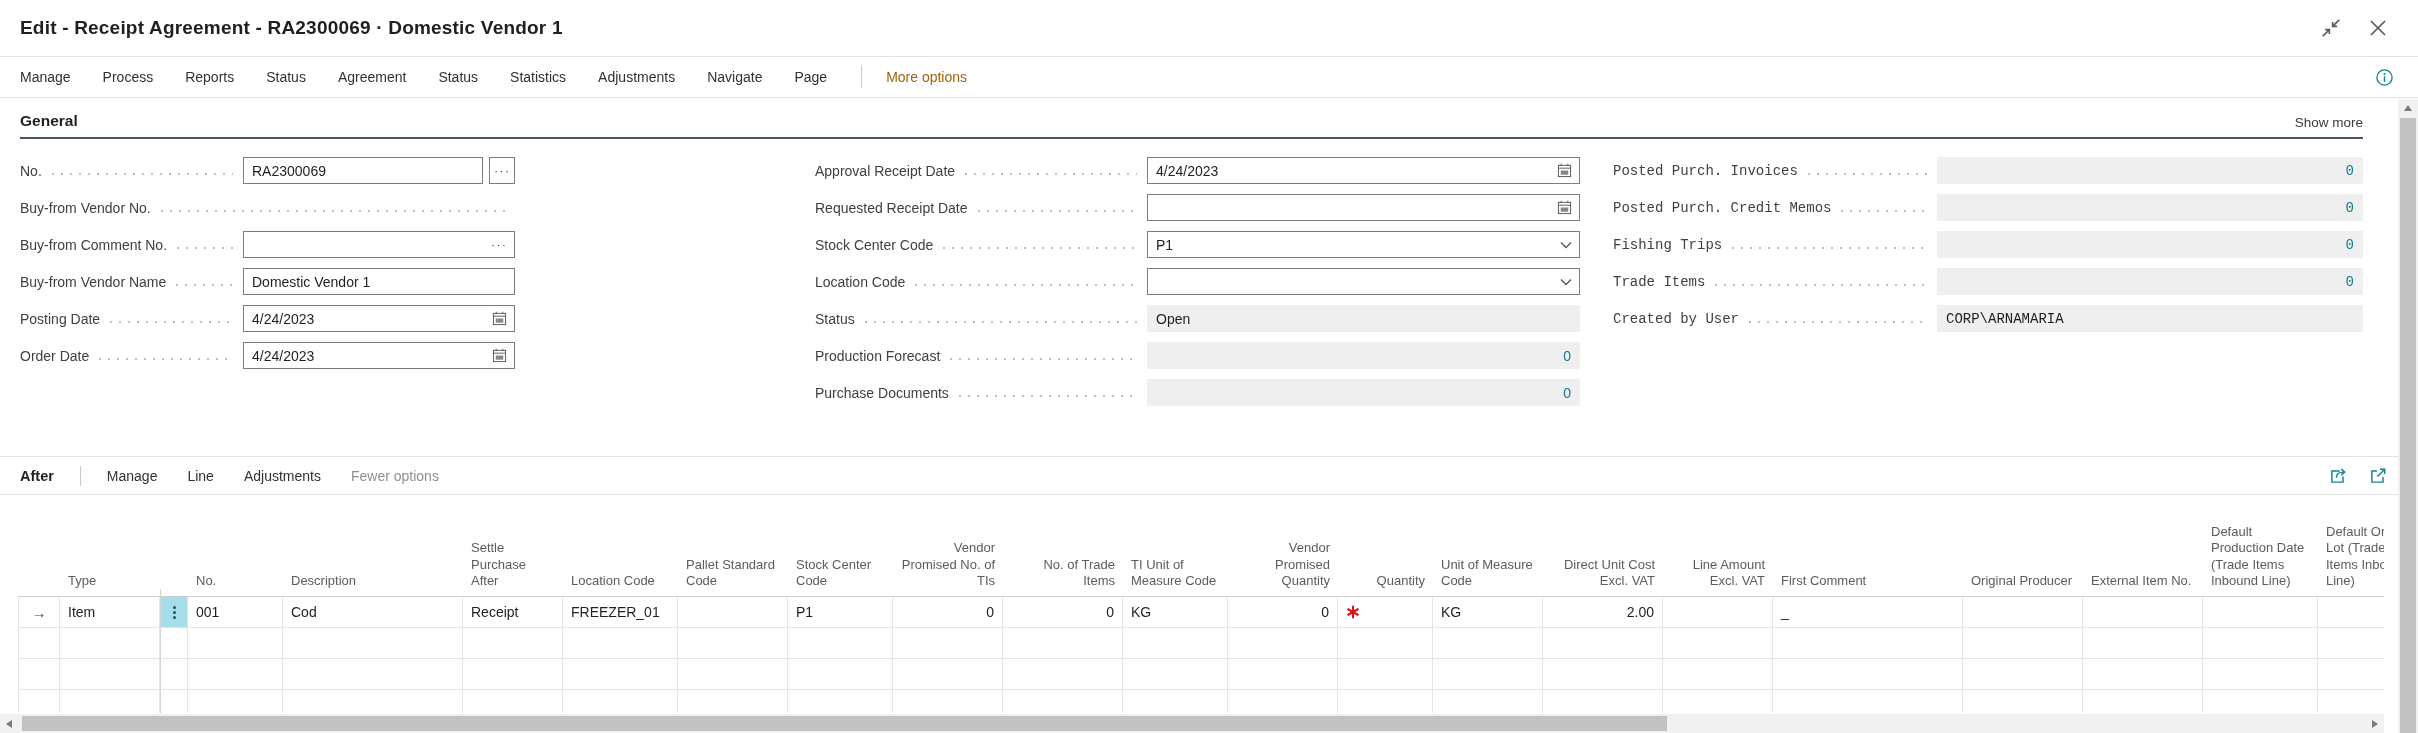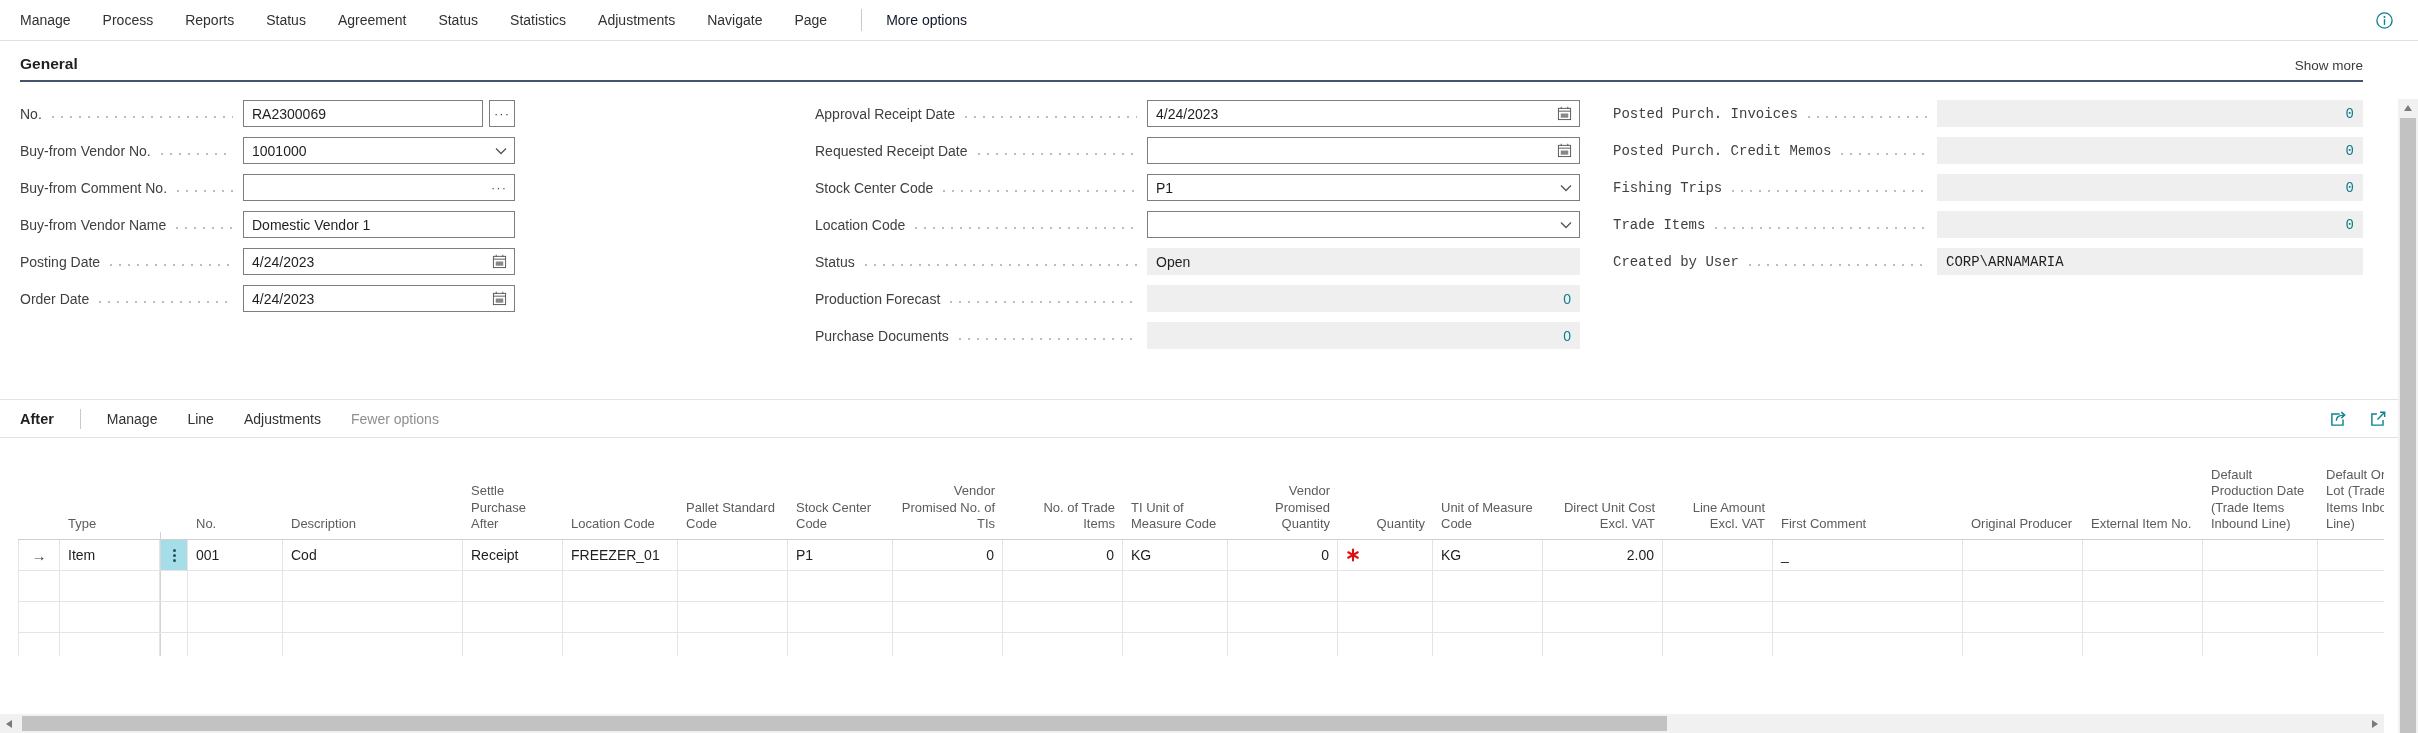--- a/index.html
+++ b/index.html
@@ -10,21 +10,21 @@
   
   .titlebar { height:57px; display:flex; align-items:center; padding:0 30px 0 20px; border-bottom:1px solid #e1e1e1; }
   .page-title { font-size:19px; font-weight:600; letter-spacing:.2px; }
   .title-icons { margin-left:auto; display:flex; align-items:center; gap:26px; }
   .icon-btn { display:flex; align-items:center; justify-content:center; cursor:pointer; background:none; border:none; padding:0; }
 
   
   .ribbon { height:41px; display:flex; align-items:center; padding:0 24px 0 20px; border-bottom:1px solid #e1e1e1; font-size:14px; color:#323130; }
   .ribbon .mitem { margin-right:32px; cursor:pointer; white-space:nowrap; }
   .rdivider { width:1px; height:22px; background:#c9c9c9; margin:0 24px 0 2px; }
-  .more-options { color:#0f172a; cursor:pointer; }
+  .more-options { color:#a16207; cursor:pointer; }
   .ribbon-right { margin-left:auto; display:flex; align-items:center; }
 
   
   .vscroll { position:absolute; top:99px; right:0; width:20px; bottom:0; background:#f1f1f1; z-index:5; }
   .vscroll .up { height:17px; display:flex; align-items:center; justify-content:center; }
   .tri-up { width:0; height:0; border-left:4.5px solid transparent; border-right:4.5px solid transparent; border-bottom:6px solid #7a7a7a; }
   .vthumb { position:absolute; top:19px; bottom:0; left:2px; width:16px; background:#c2c2c2; }
 
   
   .general { padding:0 55px 0 20px; }
@@ -88,20 +88,38 @@
   .tri-left { width:0; height:0; border-top:4.5px solid transparent; border-bottom:4.5px solid transparent; border-right:6px solid #7a7a7a; }
   .tri-right { width:0; height:0; border-top:4.5px solid transparent; border-bottom:4.5px solid transparent; border-left:6px solid #7a7a7a; }
   .htrack { position:relative; flex:1; height:100%; }
   .hthumb { position:absolute; left:4px; top:2px; height:15px; width:1645px; background:#c2c2c2; }
 </style>
 </head>
 <body>
 
 <div class="window">
 
+  <div class="titlebar">
+    <div class="page-title">Edit - Receipt Agreement - RA2300069 · Domestic Vendor 1</div>
+    <div class="title-icons">
+      <button class="icon-btn" title="">
+        <svg width="22" height="22" viewBox="0 0 20 20">
+          <path d="M17.5 2.5 L11.5 8.5" stroke="#565656" stroke-width="1.5" fill="none"></path>
+          <path d="M11.5 4.6 L11.5 8.5 L15.4 8.5" stroke="#565656" stroke-width="1.5" fill="none"></path>
+          <path d="M2.5 17.5 L8.5 11.5" stroke="#565656" stroke-width="1.5" fill="none"></path>
+          <path d="M8.5 15.4 L8.5 11.5 L4.6 11.5" stroke="#565656" stroke-width="1.5" fill="none"></path>
+        </svg>
+      </button>
+      <button class="icon-btn">
+        <svg width="20" height="20" viewBox="0 0 20 20">
+          <path d="M3 3 L17 17 M17 3 L3 17" stroke="#565656" stroke-width="1.6" fill="none"></path>
+        </svg>
+      </button>
+    </div>
+  </div>
 
   <div class="ribbon">
     <span class="mitem">Manage</span>
     <span class="mitem">Process</span>
     <span class="mitem">Reports</span>
     <span class="mitem">Status</span>
     <span class="mitem">Agreement</span>
     <span class="mitem">Status</span>
     <span class="mitem">Statistics</span>
     <span class="mitem">Adjustments</span>
@@ -141,28 +159,20 @@
           <span class="flabel">No.</span>
           <span class="leader"></span>
           <div class="fbox w-c1s">
             <span class="val">RA2300069</span>
           </div>
           <button class="assist">···</button>
         </div>
         <div class="frow">
           <span class="flabel">Buy-from Vendor No.</span>
           <span class="leader"></span>
-          <div class="fbox w-c1">
-            <span class="val">1001000</span>
-            <span class="trail">
-              <svg width="12" height="8" viewBox="0 0 12 8">
-                  <path d="M1 1.5 L6 6.5 L11 1.5" fill="none" stroke="#555" stroke-width="1.3"></path>
-                </svg>
-            </span>
-          </div>
         </div>
         <div class="frow">
           <span class="flabel">Buy-from Comment No.</span>
           <span class="leader"></span>
           <div class="fbox w-c1">
             <span class="val"></span>
             <span class="trail ellipsis-text">···</span>
           </div>
         </div>
         <div class="frow">

